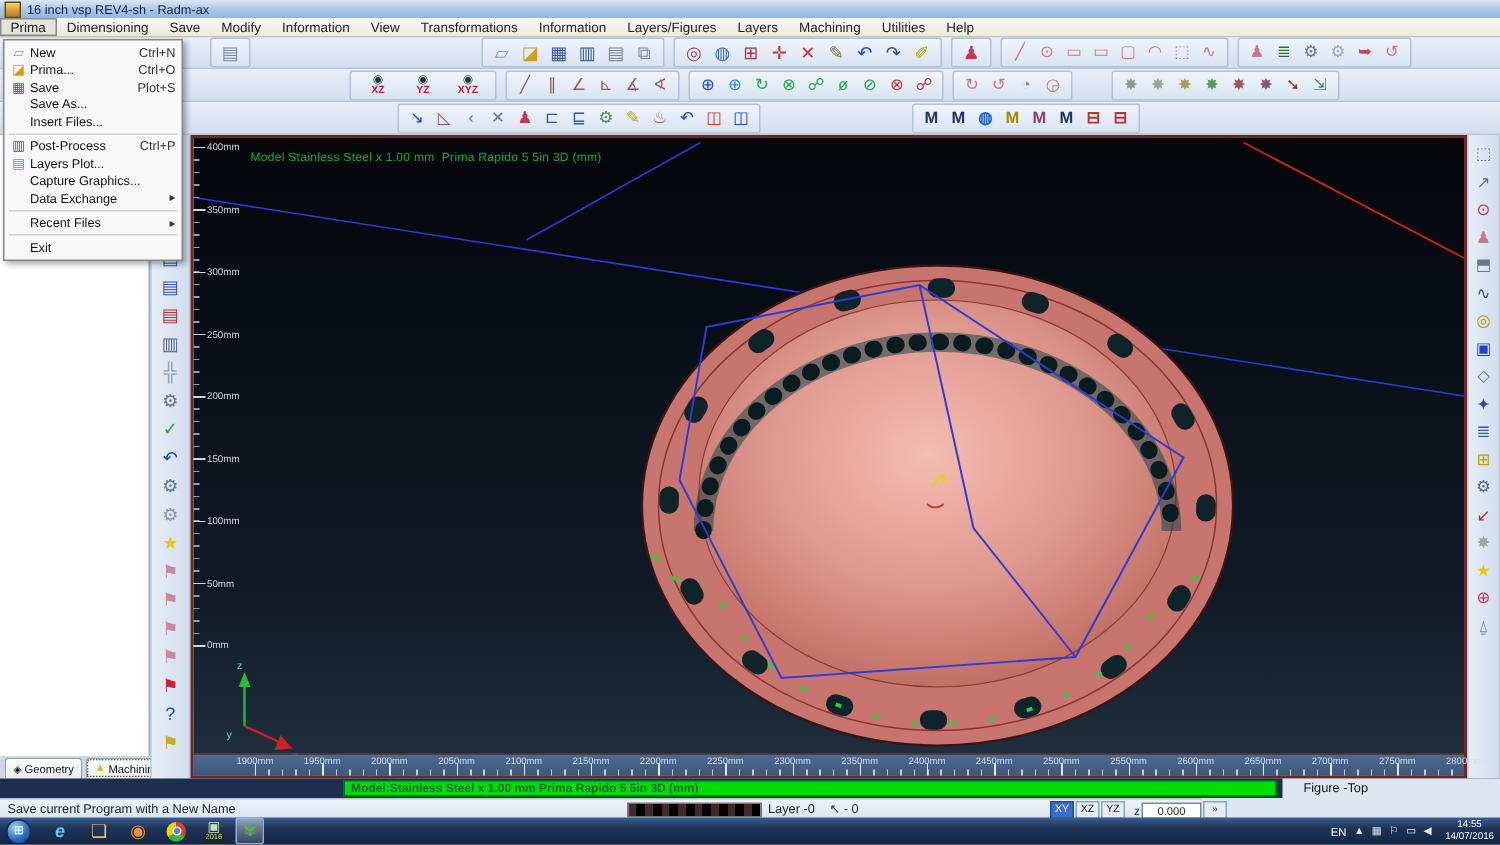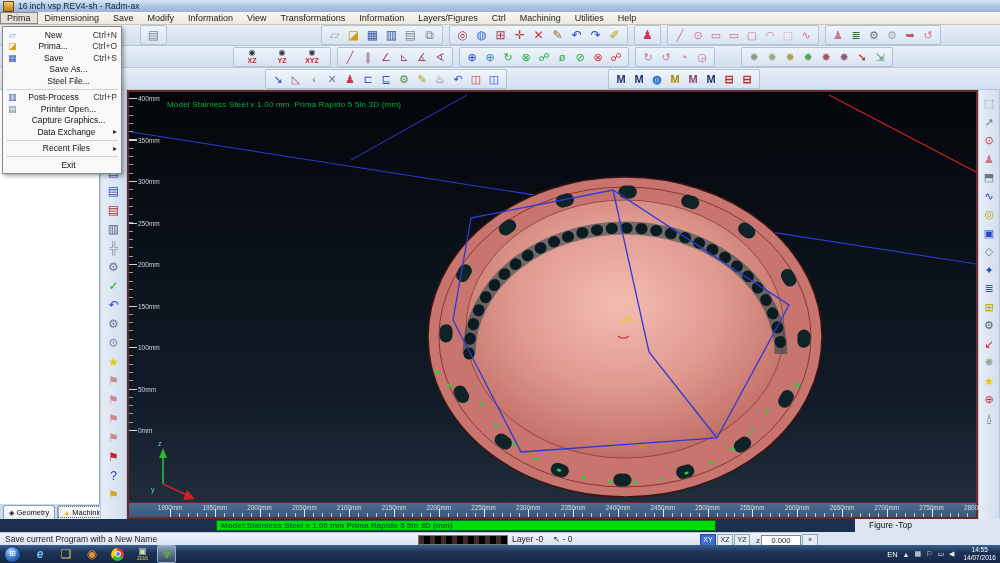--- a/index.html
+++ b/index.html
@@ -33,21 +33,21 @@
   .eyebtn{width:30px;height:19px;display:flex;flex-direction:column;align-items:center;justify-content:center;line-height:1;}
   .eyebtn .eg{font-size:8px;color:#234;}
   .eyebtn .el{font-size:7px;font-weight:bold;color:#cc2222;}
   .mlet{font-weight:bold;font-size:10px;}
   
   .filemenu{position:absolute;left:2px;top:26px;width:118px;z-index:60;
     background:#f8f8f8;border:1px solid #888;box-shadow:2px 2px 4px rgba(0,0,0,.35);
     padding:2px 0;}
   .filemenu .mi{display:flex;align-items:center;height:11.5px;padding:0 4px 0 2px;font-size:8.5px;color:#111;}
   .filemenu .mico{width:15px;text-align:center;font-size:9px;}
-  .filemenu .mlab{flex:1;text-align:center;}
+  .filemenu .mlab{flex:1;}
   .filemenu .msc{color:#333;padding-left:6px;}
   .filemenu .marr{font-size:8px;color:#333;}
   .filemenu .msep{height:1px;background:#d0d0d0;margin:2px 3px;}
   
   .leftpanel{position:absolute;left:0;top:90px;width:100px;height:414px;background:#ffffff;
     border-right:1px solid #9fb0c4;box-sizing:border-box;}
   .sidebar{position:absolute;top:90px;width:27px;height:429px;background:linear-gradient(90deg,#e6edf7,#d2deee);
     border-left:1px solid #b9c6d8;border-right:1px solid #b9c6d8;box-sizing:border-box;
     display:flex;flex-direction:column;align-items:center;}
   #leftbar{left:100px;padding-top:73px;box-sizing:border-box;}
@@ -77,21 +77,21 @@
     background:repeating-linear-gradient(to right,#e0e8f2 0 1px,transparent 1px 44.8px);}
   
   .tabstrip{position:absolute;left:0;top:504px;width:127px;height:15px;background:#cdd9e8;
     display:flex;align-items:flex-end;padding-left:3px;box-sizing:border-box;gap:2px;}
   .tab{height:13px;background:linear-gradient(#ffffff,#e8edf4);border:1px solid #8fa0b4;border-bottom:none;
     border-radius:3px 3px 0 0;display:flex;align-items:center;gap:2px;padding:0 5px;font-size:7.5px;}
   .tab .tico{font-size:7px;}
   .tab.sel{outline:1px dotted #666;outline-offset:-2px;}
   
   .greenbar{position:absolute;left:0;top:519px;width:1000px;height:13px;background:#1d2f4e;}
-  .greenbar .gseg{position:absolute;left:216px;top:1px;width:500px;height:11px;
+  .greenbar .gseg{position:absolute;left:229px;top:1px;width:622px;height:11px;
     background:var(--green-bar,#00dd00);border:1px solid #063;box-sizing:border-box;
     font-size:8px;color:#063;line-height:9px;padding-left:4px;font-weight:bold;}
   .greenbar .figzone{position:absolute;left:855px;top:0;width:145px;height:13px;background:#dde5f0;
     font-size:8.5px;color:#111;line-height:13px;padding-left:14px;box-sizing:border-box;}
   
   .statusbar{position:absolute;left:0;top:532px;width:801px;height:13px;
     background:linear-gradient(#eef3fa,#dbe4f0);border-top:1px solid #b8c4d4;box-sizing:border-box;
     font-size:8.5px;color:#222;}
   .statusbar .msg{position:absolute;left:5px;top:1px;}
   .sw{position:absolute;left:418px;top:2px;width:88px;height:8px;background:#000;border:1px solid #777;
@@ -137,21 +137,21 @@
   <div class="menubar">
     <span class="active">Prima</span>
     <span>Dimensioning</span>
     <span>Save</span>
     <span>Modify</span>
     <span>Information</span>
     <span>View</span>
     <span>Transformations</span>
     <span>Information</span>
     <span>Layers/Figures</span>
-    <span>Ctrl</span>
+    <span>Layers</span>
     <span>Machining</span>
     <span>Utilities</span>
     <span>Help</span>
   </div>
 
   <div class="trow" id="trow1">
     <div class="tgroup" style="margin-left:140px">
 
     <span class="ticon" style="color: rgb(119, 136, 153);">▤</span>
       </div>
@@ -443,39 +443,39 @@
       <span class="msc">Ctrl+N</span>
     </div>
     <div class="mi">
       <span class="mico" style="color: rgb(212, 160, 23);">◪</span>
       <span class="mlab">Prima...</span>
       <span class="msc">Ctrl+O</span>
     </div>
     <div class="mi">
       <span class="mico" style="color: rgb(51, 85, 170);">▦</span>
       <span class="mlab">Save</span>
-      <span class="msc">Ctrl+S</span>
+      <span class="msc">Plot+S</span>
     </div>
     <div class="mi">
       <span class="mico"></span>
       <span class="mlab">Save As...</span>
     </div>
     <div class="mi">
       <span class="mico"></span>
-      <span class="mlab">Steel File...</span>
+      <span class="mlab">Insert Files...</span>
     </div>
     <div class="msep"></div>
     <div class="mi">
       <span class="mico" style="color: rgb(51, 85, 170);">▥</span>
       <span class="mlab">Post-Process</span>
       <span class="msc">Ctrl+P</span>
     </div>
     <div class="mi">
       <span class="mico" style="color: rgb(119, 136, 153);">▤</span>
-      <span class="mlab">Printer Open...</span>
+      <span class="mlab">Layers Plot...</span>
     </div>
     <div class="mi">
       <span class="mico"></span>
       <span class="mlab">Capture Graphics...</span>
     </div>
     <div class="mi">
       <span class="mico"></span>
       <span class="mlab">Data Exchange</span>
       <span class="marr">▸</span>
     </div>

